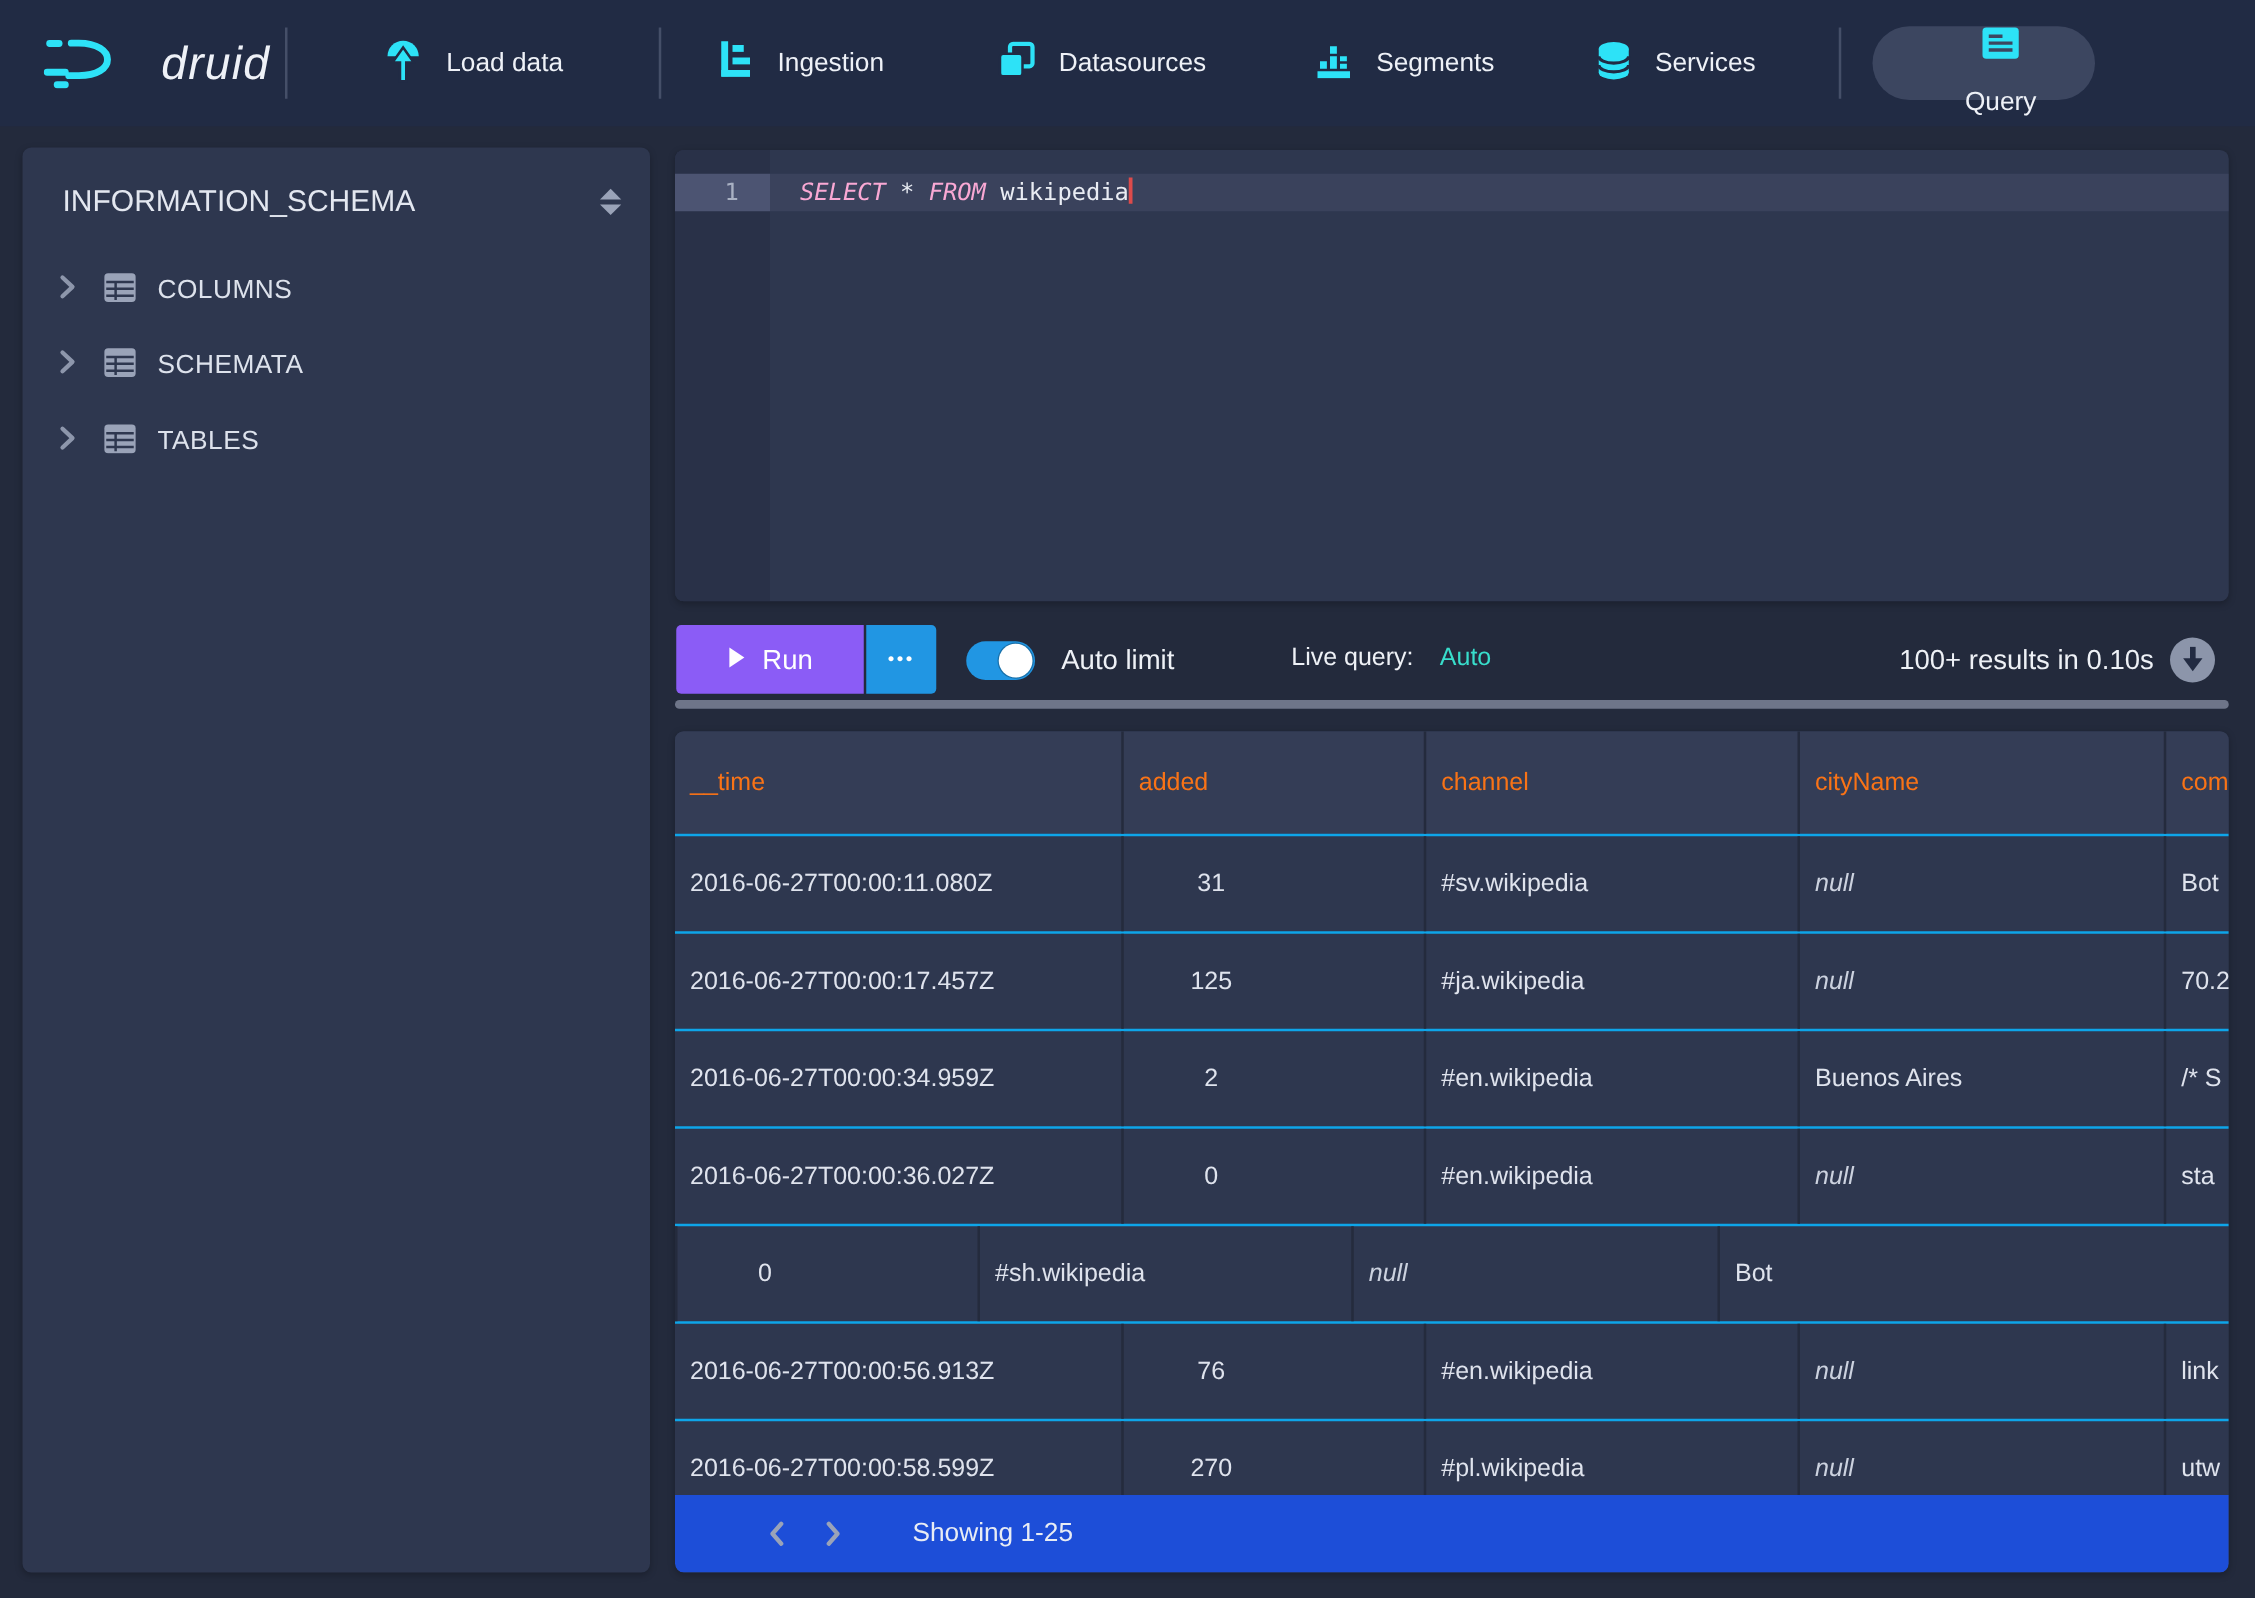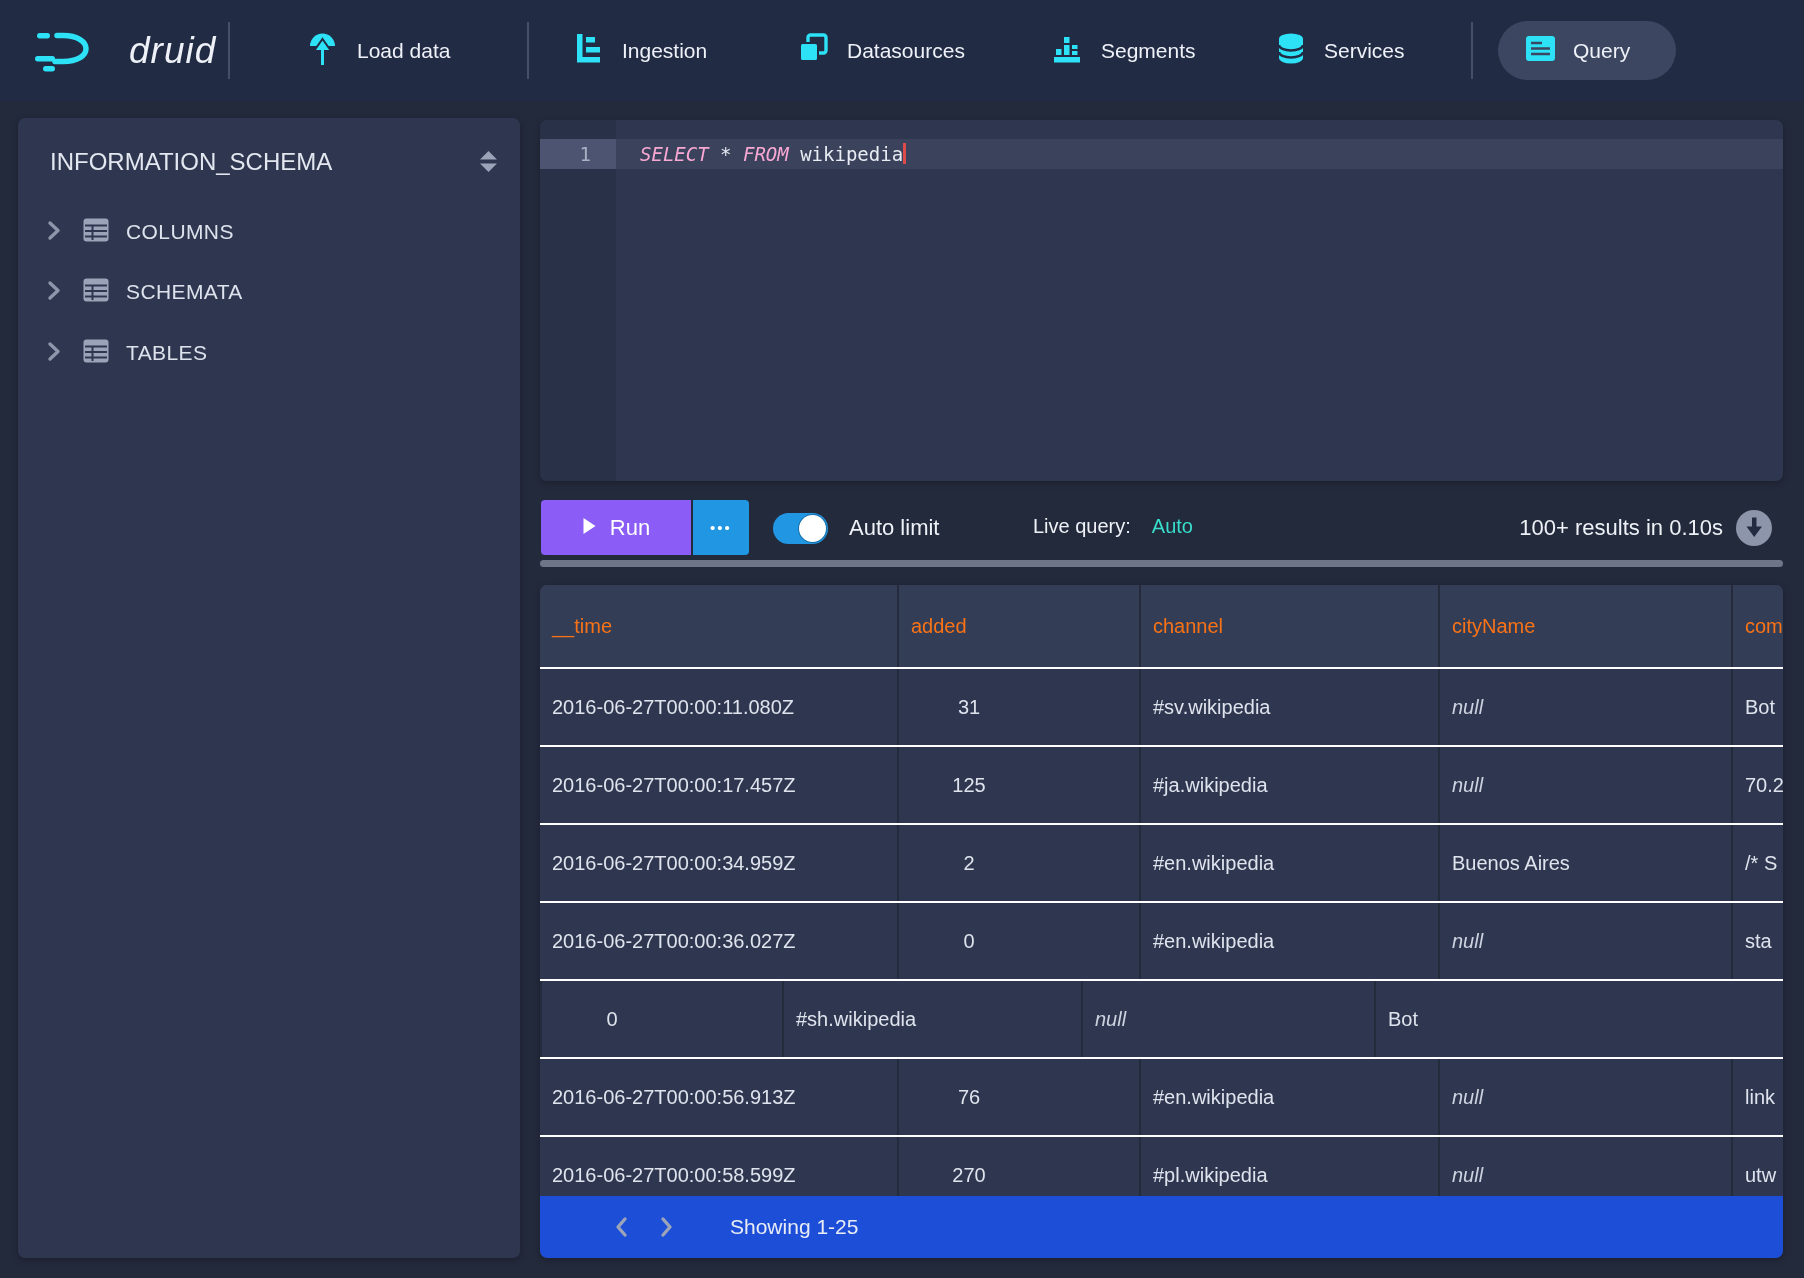--- a/index.html
+++ b/index.html
@@ -9,21 +9,21 @@
   .abs{position:absolute;}
 
   
   #navbar{left:0;top:0;width:1804px;height:101px;background:#212b44;}
   .nav-sep{top:22px;width:2px;height:57px;background:#454f68;}
   #brand{left:35px;top:0;height:101px;display:flex;align-items:center;gap:30px;cursor:pointer;}
   #brand-text{font-size:37px;font-weight:300;font-style:italic;color:#eef1f7;letter-spacing:1px;}
   .nav-item{top:0;height:101px;display:flex;align-items:center;gap:18px;cursor:pointer;}
   .nav-label{font-size:21px;color:#eef1f7;}
   #nav-query{left:1498px;top:21px;width:178px;height:59px;background:#3c4660;border-radius:30px;
-             display:flex;align-items:center;gap:17px;padding-left:27px;cursor:pointer;}
+             display:flex;align-items:center;gap:17px;padding-left:27px;cursor:pointer;flex-direction:column;}
 
   
   .panel{background:#2e374f;border-radius:7px;box-shadow:0 2px 6px rgba(0,0,0,.25);}
 
   
   #sidebar{left:18px;top:118px;width:502px;height:1140px;}
   #sidebar-title{left:32px;top:30px;font-size:24px;color:#e3e7f0;}
   #sort-icon{right:22px;top:32px;cursor:pointer;}
   .tree-item{left:0;width:502px;height:48px;display:flex;align-items:center;cursor:pointer;}
   .tree-chev{margin-left:26px;width:18px;}
@@ -54,21 +54,21 @@
   #auto-limit{left:849px;top:515px;font-size:22px;color:#eef1f6;}
   #live-query{left:1013px;top:515px;font-size:20px;color:#eef1f6;display:flex;gap:21px;margin-left:20px;}
   #live-query-value{color:#38ddcb;cursor:pointer;}
   #results-summary{right:81px;top:515px;font-size:22px;color:#eef1f6;}
   #download-icon{left:1735px;top:509px;cursor:pointer;}
   #scroll-strip{left:540px;top:560px;width:1243px;height:7px;background:#6e7589;border-radius:4px;cursor:grab;}
 
   
   #results{left:540px;top:585px;width:1243px;height:673px;overflow:hidden;}
   #results-header-row{display:flex;height:82px;background:#343d56;}
-  .trow{display:flex;height:78px;border-top:2px solid #ffffff;}
+  .trow{display:flex;height:78px;border-top:2px solid #0ea5e9;}
   .cell{display:flex;align-items:center;padding-left:12px;overflow:hidden;white-space:nowrap;
         font-size:20px;color:#dfe3ed;flex:none;}
   .hcell{font-size:20px;color:#f97316;cursor:pointer;}
   .c0{width:357px;}
   .c1{width:242px;border-left:2px solid #242b3d;justify-content:center;padding-left:0;padding-right:100px;}
   .hcell.c1{justify-content:flex-start;padding-left:12px;padding-right:0;}
   .c2{width:299px;border-left:2px solid #242b3d;}
   .c3{width:293px;border-left:2px solid #242b3d;}
   .c4{width:200px;border-left:2px solid #242b3d;}
   .nul{font-style:italic;color:#ccd2df;}

